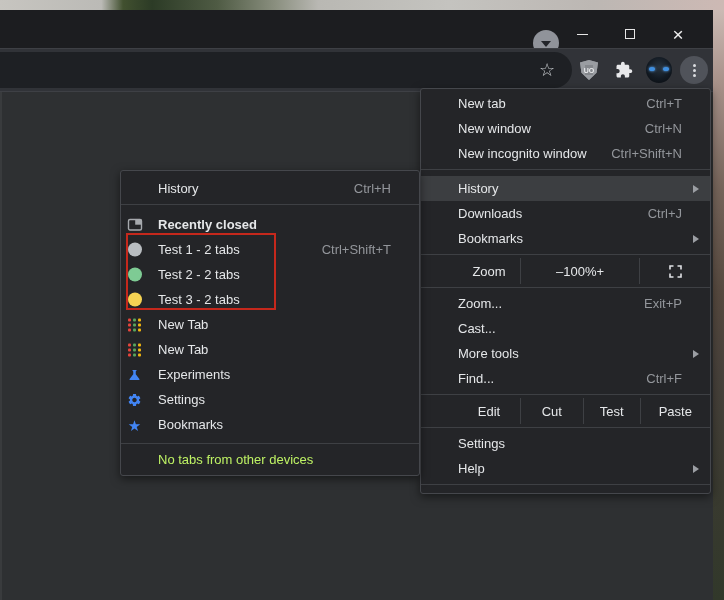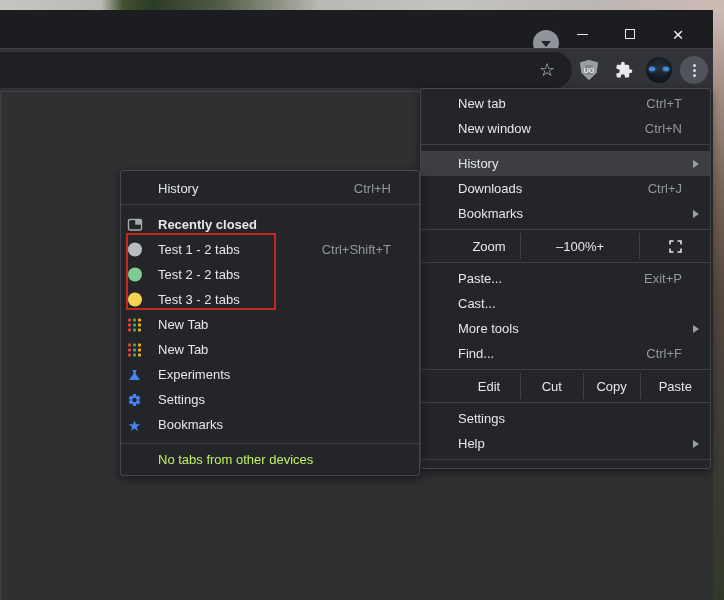--- a/index.html
+++ b/index.html
@@ -148,20 +148,24 @@
 <div class="panel main-menu">
   <div class="sp2"></div>
   <div class="mi">
     <span>New tab</span>
     <span class="sc">Ctrl+T</span>
   </div>
   <div class="mi">
     <span>New window</span>
     <span class="sc">Ctrl+N</span>
   </div>
+  <div class="mi">
+    <span>New incognito window</span>
+    <span class="sc">Ctrl+Shift+N</span>
+  </div>
   <div class="sep"></div>
   <div class="sp3"></div>
   <div class="mi hl">
     <span>History</span>
     <span class="arrow"></span>
   </div>
   <div class="mi">
     <span>Downloads</span>
     <span class="sc">Ctrl+J</span>
   </div>
@@ -183,41 +187,41 @@
       <svg width="13" height="13" viewBox="0 0 13 13" fill="none" stroke="#e0e2e5" stroke-width="1.6">
         <path d="M1 4.5V1h3.5"></path>
           <path d="M8.5 1H12v3.5"></path>
           <path d="M12 8.5V12H8.5"></path>
           <path d="M4.5 12H1V8.5"></path>
       </svg>
     </div>
   </div>
   <div class="sep"></div>
   <div class="mi">
-    <span>Paste...</span>
+    <span>Zoom...</span>
     <span class="sc">Exit+P</span>
   </div>
   <div class="mi">
     <span>Cast...</span>
   </div>
   <div class="mi">
     <span>More tools</span>
     <span class="arrow"></span>
   </div>
   <div class="mi">
     <span>Find...</span>
     <span class="sc">Ctrl+F</span>
   </div>
   <div class="sep"></div>
   <div class="crow">
     <div class="cell e-label">Edit</div>
     <div class="vdiv"></div>
     <div class="cell e-cut">Cut</div>
     <div class="vdiv"></div>
-    <div class="cell e-copy">Copy</div>
+    <div class="cell e-copy">Test</div>
     <div class="vdiv"></div>
     <div class="cell e-paste">Paste</div>
   </div>
   <div class="sep"></div>
   <div class="mi">
     <span>Settings</span>
   </div>
   <div class="mi">
     <span>Help</span>
     <span class="arrow"></span>

